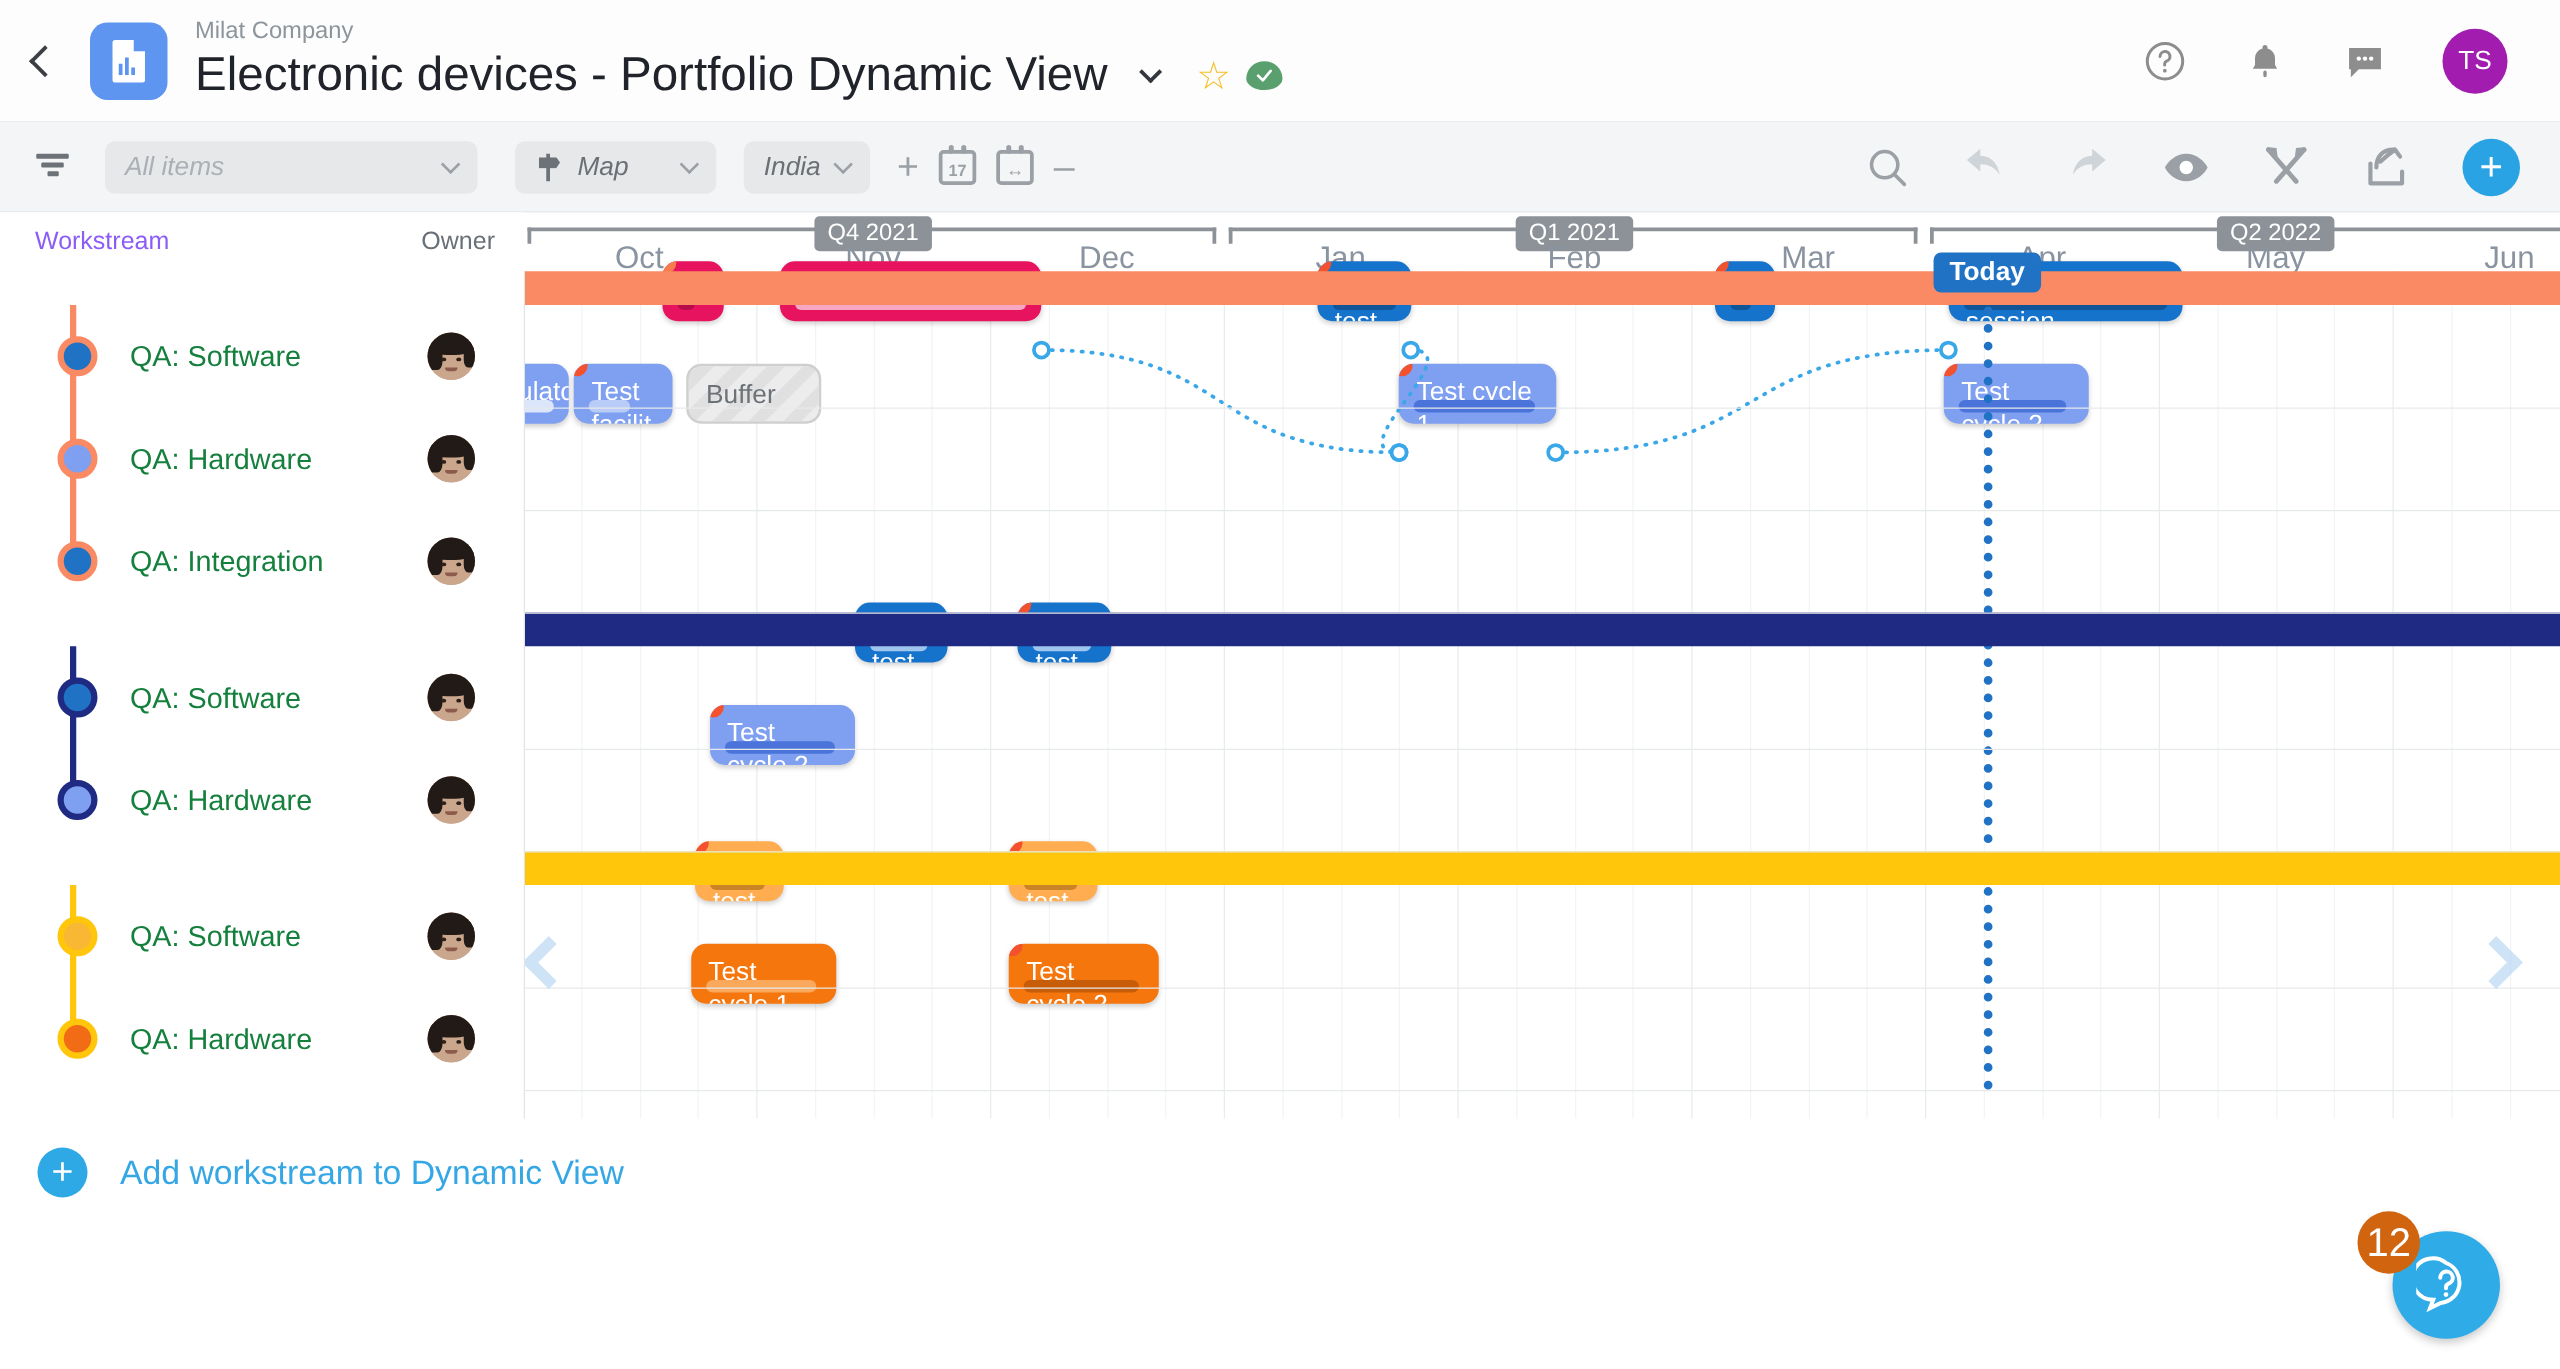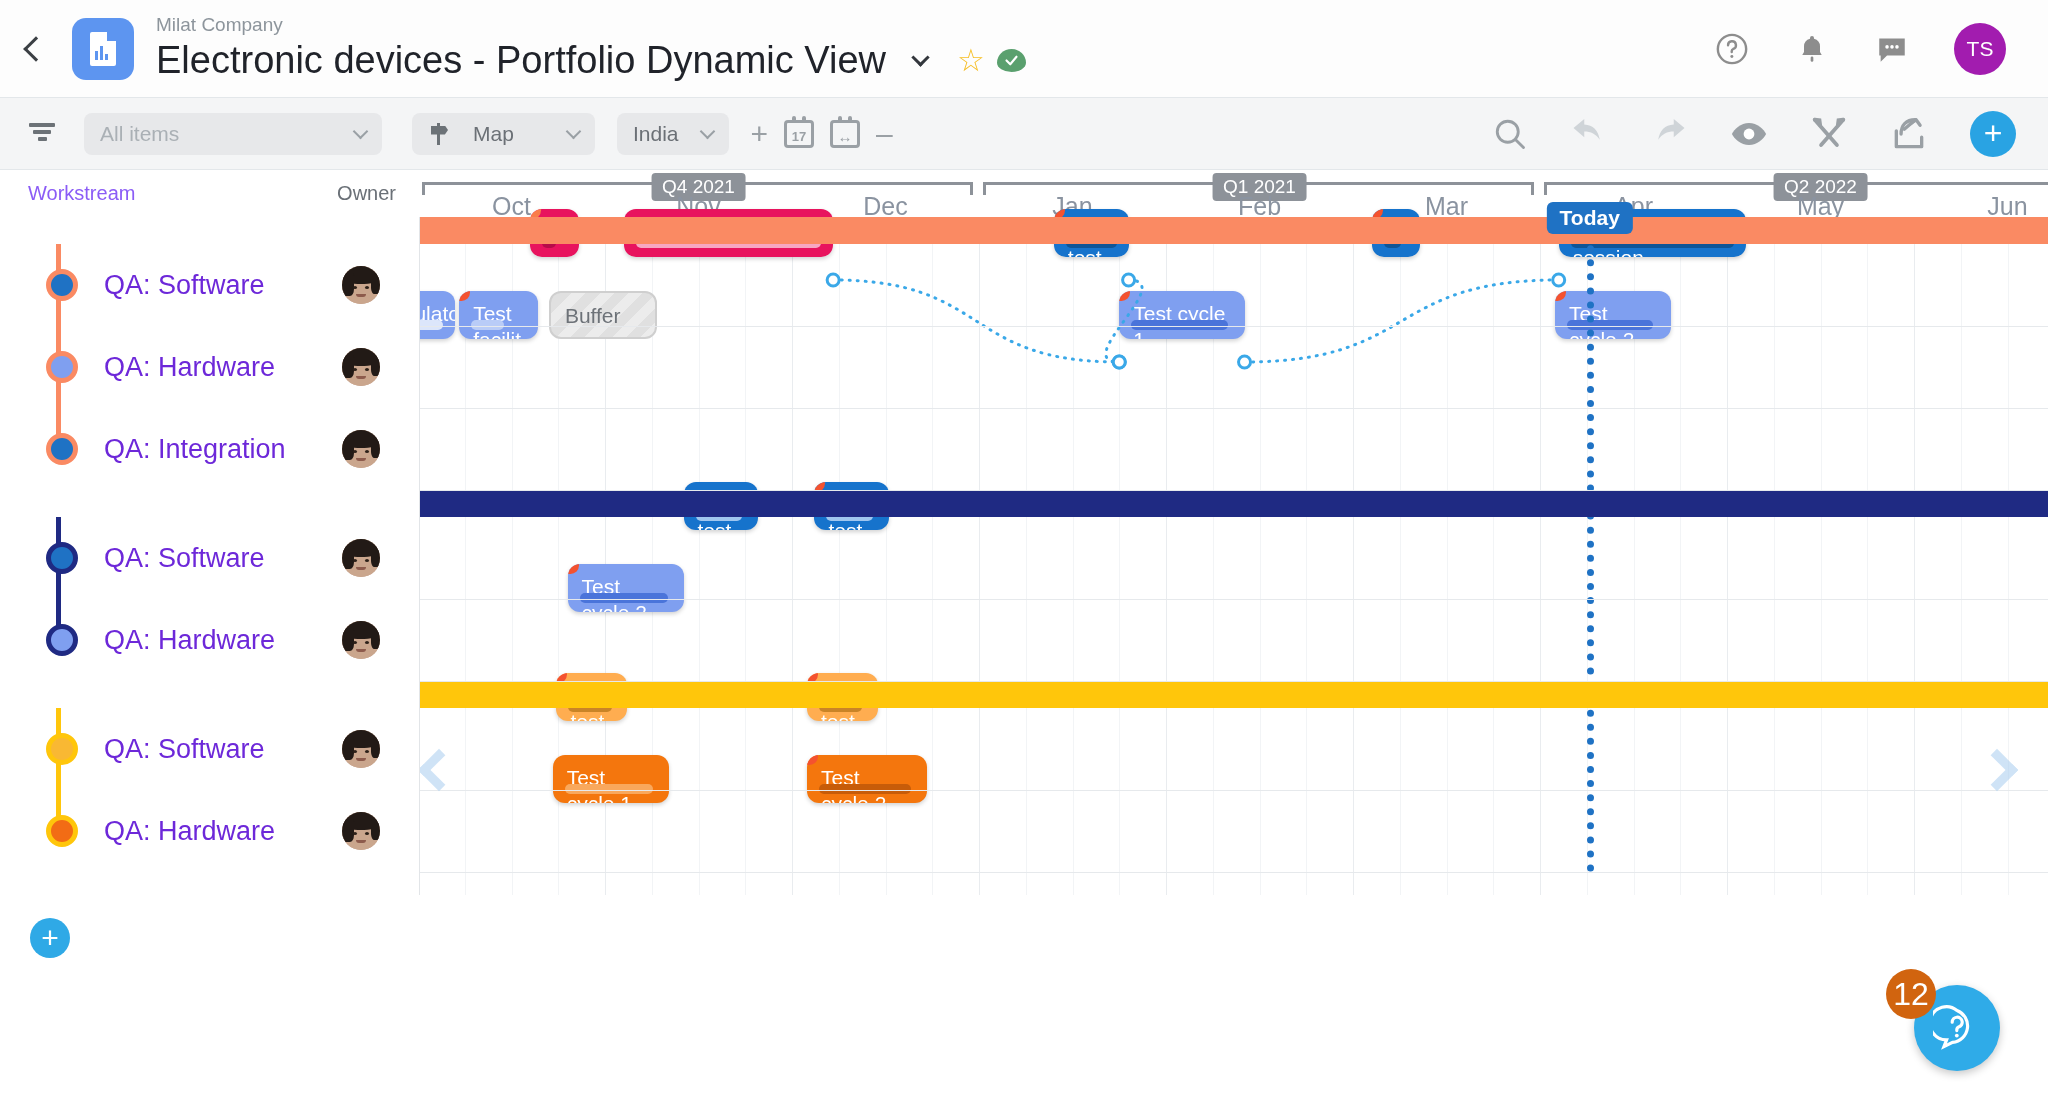--- a/index.html
+++ b/index.html
@@ -53,21 +53,21 @@
     position:absolute; top: 98px; left:0; width: 2048px; height: 72px;
     background:#f4f5f6; border-bottom:1px solid #e3e7ea;
     display:flex; align-items:center;
   }
   .tb-filter { width: 84px; display:flex; align-items:center; justify-content:center; cursor:pointer; }
   .funnel { width: 26px; }
   .funnel i { display:block; background:#6c7277; margin: 0 auto 3px; height:4px; border-radius:1px; }
   .funnel .f1 { width:26px; } .funnel .f2 { width:18px; } .funnel .f3 { width:9px; }
   .pill {
     height: 42px; border-radius: 8px; background:#e7e8ea; display:flex; align-items:center;
-    padding: 0 16px; font-size: 21px; color:#7f858b; cursor:pointer; gap: 23px;
+    padding: 0 16px; font-size: 21px; color:#7f858b; cursor:pointer; gap: 12px; font-style: italic;
   }
   .pill.wide { width: 298px; justify-content: space-between; }
   .caret { width: 11px; height:11px; border-right:2.6px solid #9aa0a5; border-bottom:2.6px solid #9aa0a5;
     transform: rotate(45deg); margin-top:-5px; flex:none; }
   .pill .lbl { color:#6b7076; }
   .pill.placeholder .lbl { color:#aab0b5; }
   .signpost { width:22px; height:22px; position:relative; flex:none; }
   .signpost::before { content:""; position:absolute; left:9px; top:0; width:3px; height:22px; background:#6c7277; }
   .signpost::after { content:""; position:absolute; left:3px; top:3px; width:17px; height:9px; background:#6c7277;
      clip-path: polygon(0 0, 82% 0, 100% 50%, 82% 100%, 0 100%); }
@@ -111,21 +111,21 @@
   
   .row-band { position:absolute; left:0; width: 2048px; }
   .group-band { height: 27px; }
   .group-band .lbl { position:absolute; left:0; top:0; width:420px; height:27px; display:flex;
      align-items:center; justify-content:center; font-size: 18px; font-weight:bold; color:#23262b; }
   .row-line { position:absolute; left:420px; width:1628px; height:1px; background:#e6e9ec; }
 
   .ws-row { position:absolute; left:0; width:420px; display:flex; align-items:center; }
   .ws-row .node { position:absolute; left:46px; width:22px; height:22px; border-radius:50%;
      border: 5px solid; box-sizing:content-box; }
-  .ws-row .name { margin-left: 104px; font-size: 27px; color:#6d28d9; }
+  .ws-row .name { margin-left: 104px; font-size: 23px; color:#15803d; }
   .ws-row .avatar { position:absolute; right: 40px; width: 38px; height:38px; border-radius:50%;
      overflow:hidden; background:#c9a894; }
   .rail-v { position:absolute; left: 56px; width: 5px; }
 
   
   .face { width:100%; height:100%; position:relative; background:#caa68d; }
   .face .hair { position:absolute; left:-2px; top:-4px; width:calc(100% + 4px); height:58%;
       background:#221a16; border-radius:50% 50% 42% 42%; }
   .face .hair2 { position:absolute; left:-2px; top:18%; width:36%; height:62%;
       background:#221a16; border-radius:40% 10% 30% 40%; }
@@ -610,20 +610,21 @@
     <div class="row-line" style="top: 238px;"></div>
     <div class="row-line" style="top: 320px;"></div>
     <div class="row-line" style="top: 429px;"></div>
     <div class="row-line" style="top: 511px;"></div>
     <div class="row-line" style="top: 620px;"></div>
     <div class="row-line" style="top: 702px;"></div>
   </div>
 
 <div class="add-ws">
   <div class="add-circle">+</div>
+  <div class="add-label">Add workstream to Dynamic View</div>
 </div>
 
 <div class="help-fab">
   <svg viewBox="0 0 24 24" width="48" height="48" fill="none" stroke="#fff" stroke-width="1.6">
     <path d="M12 3.2a8.3 8.3 0 1 0-5.2 14.7L5.5 21.3l4.3-2.1A8.3 8.3 0 0 0 12 3.2z"></path>
     <path d="M9.6 9.1a2.5 2.5 0 1 1 3.2 2.4c-.6.25-.9.8-.9 1.45v.35" stroke-linecap="round"></path>
     <circle cx="11.9" cy="15.8" r=".95" fill="#fff" stroke="none"></circle>
   </svg>
 </div>
 <div class="help-badge">12</div>

